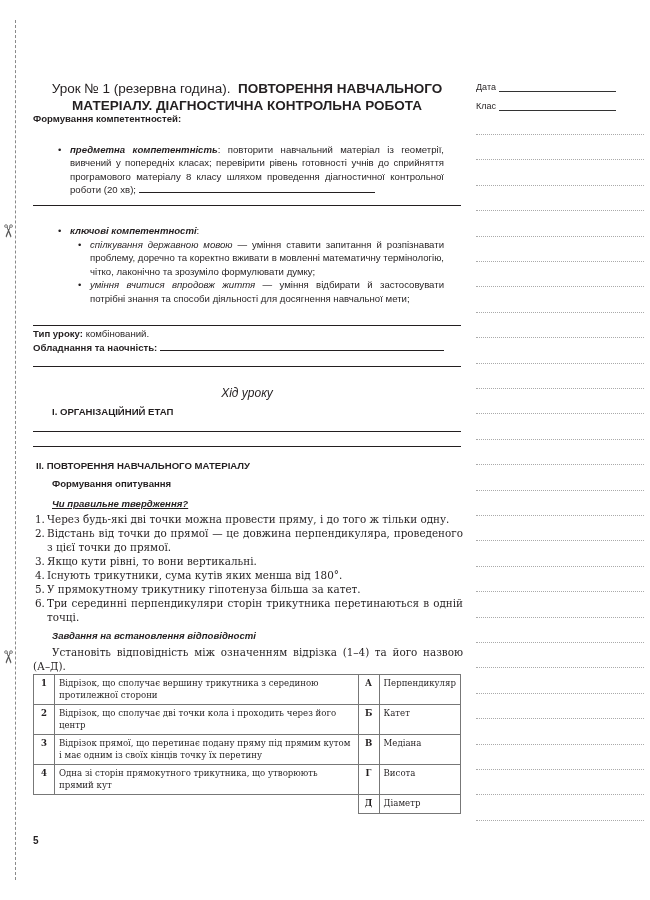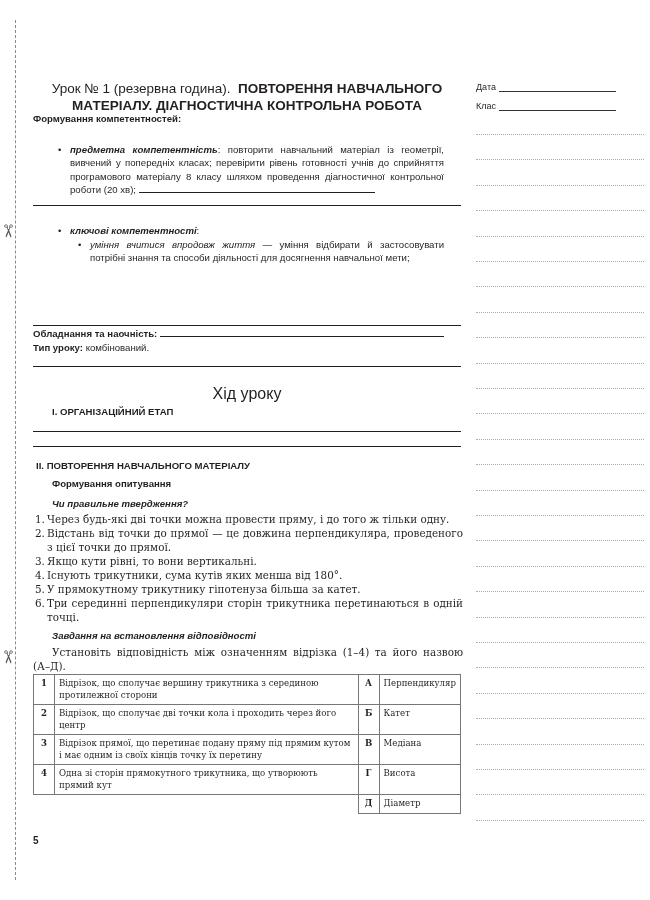--- a/index.html
+++ b/index.html
@@ -103,41 +103,42 @@
       <span class="uline" style="width:236px;"></span>
     </li>
   </ul>
 </div>
 <div class="rule" style="top:205px;"></div>
 <div class="block" style="top:207px;">
   <ul class="l1">
     <li>
       <span class="bi">ключові компетентності</span><span>:</span>
       <ul class="l2">
+        <li><span class="i">спілкування державною мовою</span><span> — уміння ставити запитання й розпізнавати проблему, доречно та коректно вживати в мовленні математичну термінологію, чітко, лаконічно та зрозуміло формулювати думку;</span></li>
         <li><span class="i">уміння вчитися впродовж життя</span><span> — уміння відбирати й застосовувати потрібні знання та способи діяльності для досягнення навчальної мети;</span></li>
       </ul>
     </li>
   </ul>
 </div>
 <div class="rule" style="top:325px;"></div>
 
 <div class="block" style="top:327px;">
+  <div><span class="b">Тип уроку:</span><span> комбінований.</span></div>
   <div><span class="b">Обладнання та наочність:</span>
     <span class="uline" style="width:284px;"></span></div>
-  <div><span class="b">Тип уроку:</span><span> комбінований.</span></div>
 </div>
 <div class="rule" style="top:366px;"></div>
 
-<div class="block" style="top:387px; text-align:center; font-size:16px;">Хід уроку</div>
+<div class="block" style="top:387px; text-align:center; font-size:12px;font-style:italic;">Хід уроку</div>
 <div class="block b" style="top:405px; left:52px; width:400px;">І. ОРГАНІЗАЦІЙНИЙ ЕТАП</div>
 <div class="rule" style="top:431px;"></div>
 <div class="rule" style="top:446px;"></div>
 <div class="block b" style="top:459px; left:36px; width:400px;">ІІ. ПОВТОРЕННЯ НАВЧАЛЬНОГО МАТЕРІАЛУ</div>
 <div class="block b" style="top:477px; left:52px; width:400px;">Формування опитування</div>
-<div class="block bi" style="top:497px; left:52px; width:400px;">Чи правильне твердження?</div>
+<div class="block bi" style="top:497px; left:52px; width:400px;text-decoration:underline;">Чи правильне твердження?</div>
 
 <div class="block serif" style="top:512px; left:33px; width:430px;">
   <ol class="q">
     <li><span class="n">1.</span><span>Через будь-які дві точки можна провести пряму, і до того ж тільки одну.</span></li>
     <li><span class="n">2.</span><span>Відстань від точки до прямої — це довжина перпендикуляра, проведеного з цієї точки до прямої.</span></li>
     <li><span class="n">3.</span><span>Якщо кути рівні, то вони вертикальні.</span></li>
     <li><span class="n">4.</span><span>Існують трикутники, сума кутів яких менша від 180°.</span></li>
     <li><span class="n">5.</span><span>У прямокутному трикутнику гіпотенуза більша за катет.</span></li>
     <li><span class="n">6.</span><span>Три серединні перпендикуляри сторін трикутника перетинаються в одній точці.</span></li>
   </ol>

